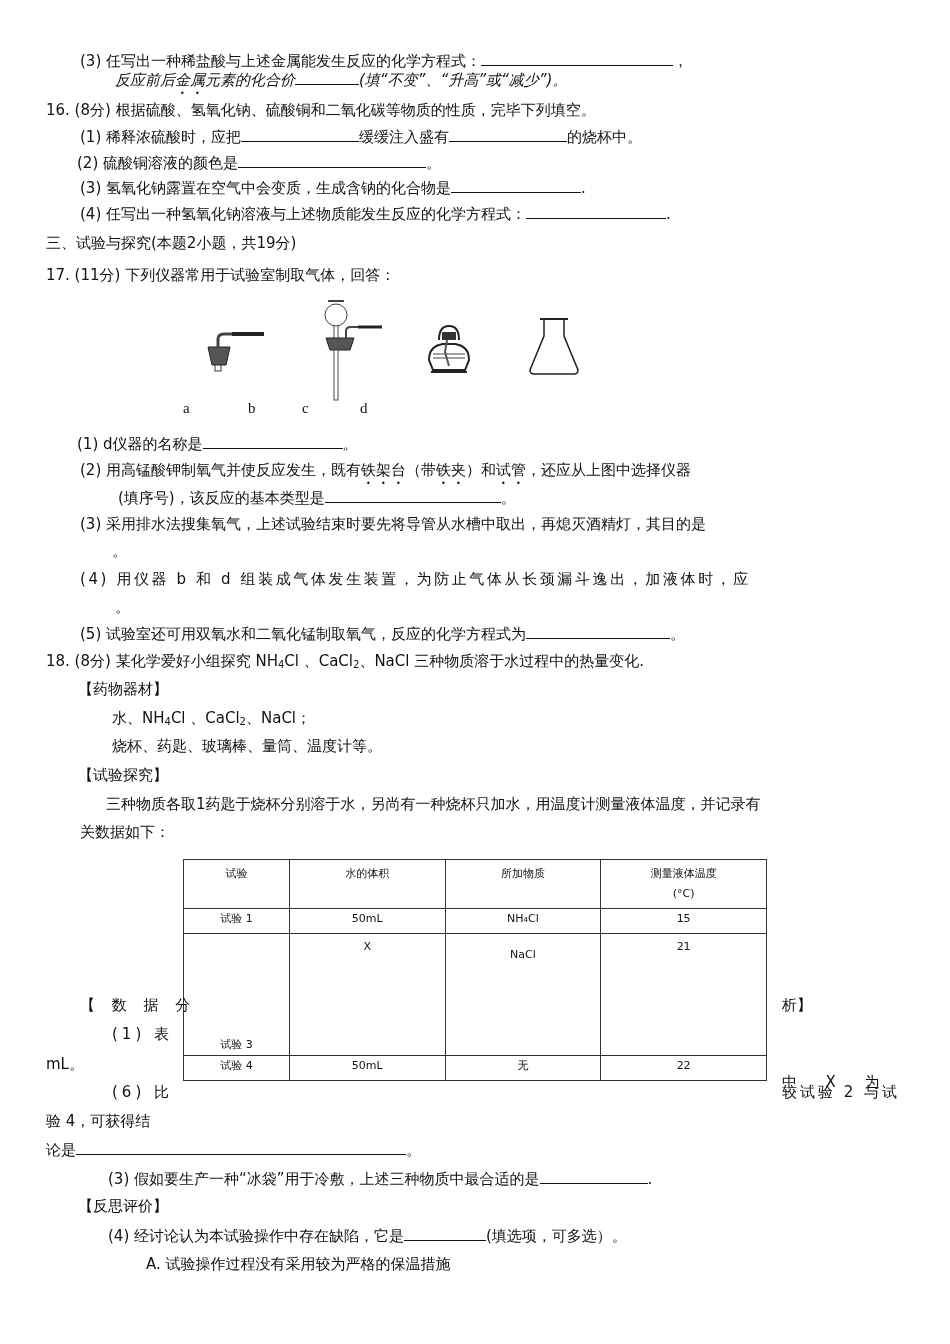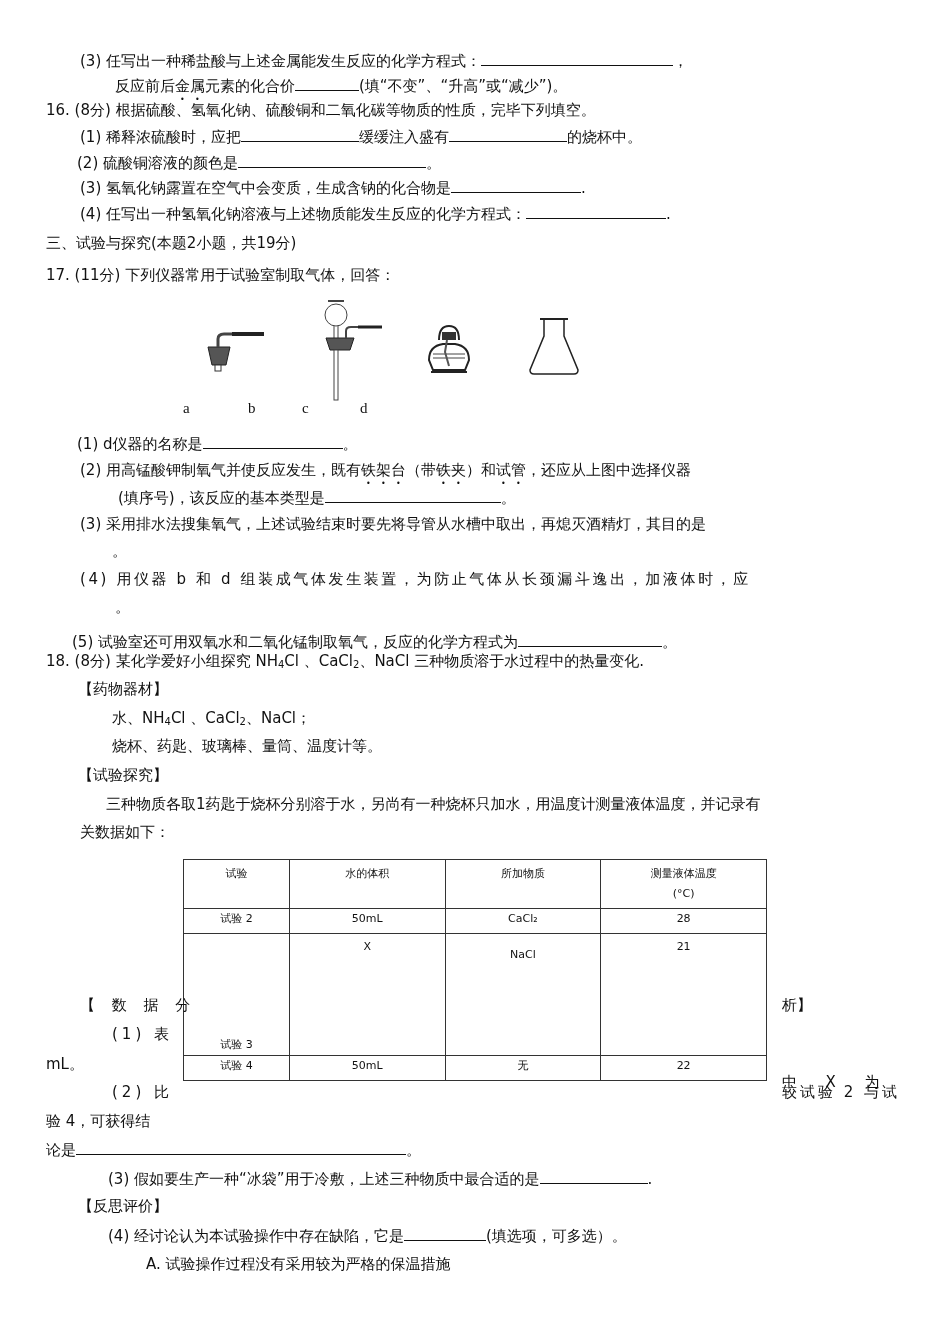--- a/index.html
+++ b/index.html
@@ -13,21 +13,21 @@
   table.t td{border:1px solid #333;text-align:center;padding:0;line-height:20px;vertical-align:top;}
   svg{position:absolute;}
   sub{font-size:10px;vertical-align:-2px;}
 </style>
 </head>
 <body>
 
 <div class="ln" style="left:80px;top:50px;">
   <span>(3) 任写出一种稀盐酸与上述金属能发生反应的化学方程式：</span><span class="blank" style="width:192px;"></span><span>，</span>
 </div>
-<div class="ln" style="left:115px;top:75px;">
+<div class="ln" style="left:115px;top:69px;font-style:italic;">
   <span>反应前后</span><span class="dot">金属</span><span>元素的化合价</span><span class="blank" style="width:64px;"></span><span>(填“不变”、“升高”或“减少”)。</span>
 </div>
 
 <div class="ln" style="left:46px;top:100px;">16. (8分) 根据硫酸、氢氧化钠、硫酸铜和二氧化碳等物质的性质，完毕下列填空。</div>
 <div class="ln" style="left:80px;top:126px;">
   <span>(1) 稀释浓硫酸时，应把</span><span class="blank" style="width:118px;"></span><span>缓缓注入盛有</span><span class="blank" style="width:118px;"></span><span>的烧杯中。</span>
 </div>
 <div class="ln" style="left:77px;top:152px;">
   <span>(2) 硫酸铜溶液的颜色是</span><span class="blank" style="width:188px;"></span><span>。</span>
 </div>
@@ -82,21 +82,21 @@
 <div class="ln" style="left:80px;top:460px;">
   <span>(2) 用高锰酸钾制氧气并使反应发生，既有</span><span class="dot">铁架台</span><span>（带</span><span class="dot">铁夹</span><span>）和</span><span class="dot">试管</span><span>，还应从上图中选择仪器</span>
 </div>
 <div class="ln" style="left:118px;top:487px;">
   <span>(填序号)，该反应的基本类型是</span><span class="blank" style="width:176px;"></span><span>。</span>
 </div>
 <div class="ln" style="left:80px;top:514px;">(3) 采用排水法搜集氧气，上述试验结束时要先将导管从水槽中取出，再熄灭酒精灯，其目的是</div>
 <div class="ln" style="left:112px;top:541px;">。</div>
 <div class="ln" style="left:80px;top:569px;letter-spacing:2.6px;">(4) 用仪器 b 和 d 组装成气体发生装置，为防止气体从长颈漏斗逸出，加液体时，应</div>
 <div class="ln" style="left:115px;top:597px;">。</div>
-<div class="ln" style="left:72px;top:623px;margin-top:8px;">
+<div class="ln" style="left:80px;top:623px;">
   <span>(5) 试验室还可用双氧水和二氧化锰制取氧气，反应的化学方程式为</span><span class="blank" style="width:144px;"></span><span>。</span>
 </div>
 
 <div class="ln" style="left:46px;top:651px;">
   <span>18. (8分) 某化学爱好小组探究 NH</span><sub>4</sub><span>Cl 、CaCl</span><sub>2</sub><span>、NaCl 三种物质溶于水过程中的热量变化.</span>
 </div>
 <div class="ln" style="left:78px;top:679px;">【药物器材】</div>
 <div class="ln" style="left:112px;top:708px;">
   <span>水、NH</span><sub>4</sub><span>Cl 、CaCl</span><sub>2</sub><span>、NaCl；</span>
 </div>
@@ -116,24 +116,24 @@
       <tr style="height:49px;">
     <td style="padding-top:4px;">试验</td>
     <td style="padding-top:4px;">水的体积</td>
     <td style="padding-top:4px;">所加物质</td>
     <td style="padding-top:4px;">
           <div>测量液体温度</div>
           <div>(°C)</div>
         </td>
   </tr>
   <tr style="height:25px;">
-    <td>试验 2</td>
+    <td>试验 1</td>
     <td>50mL</td>
-    <td>CaCl₂</td>
-    <td>28</td>
+    <td>NH₄Cl</td>
+    <td>15</td>
   </tr>
   <tr style="height:122px;">
     <td style="vertical-align:bottom;">试验 3</td>
     <td style="padding-top:3px;">X</td>
     <td style="padding-top:11px;">NaCl</td>
     <td style="padding-top:3px;">21</td>
   </tr>
   <tr style="height:25px;">
     <td>试验 4</td>
     <td>50mL</td>
@@ -141,21 +141,21 @@
     <td>22</td>
   </tr>
 </tbody>
   </table>
 
 <div class="ln" style="left:80px;top:995px;letter-spacing:6px;">【 数 据 分</div>
 <div class="ln" style="left:782px;top:995px;">析】</div>
 <div class="ln" style="left:112px;top:1024px;letter-spacing:4px;">(1) 表</div>
 <div class="ln" style="left:782px;top:1072px;white-space:pre;">中      X      为</div>
 <div class="ln" style="left:46px;top:1054px;">mL。</div>
-<div class="ln" style="left:112px;top:1082px;letter-spacing:4px;">(2) 比</div>
+<div class="ln" style="left:112px;top:1082px;letter-spacing:4px;">(6) 比</div>
 <div class="ln" style="left:782px;top:1082px;letter-spacing:3px;">较试验 2 与试</div>
 <div class="ln" style="left:46px;top:1111px;">验 4，可获得结</div>
 <div class="ln" style="left:46px;top:1139px;">
   <span>论是</span><span class="blank" style="width:330px;"></span><span>。</span>
 </div>
 <div class="ln" style="left:108px;top:1168px;">
   <span>(3) 假如要生产一种“冰袋”用于冷敷，上述三种物质中最合适的是</span><span class="blank" style="width:108px;"></span><span>.</span>
 </div>
 <div class="ln" style="left:78px;top:1196px;">【反思评价】</div>
 <div class="ln" style="left:108px;top:1225px;">

